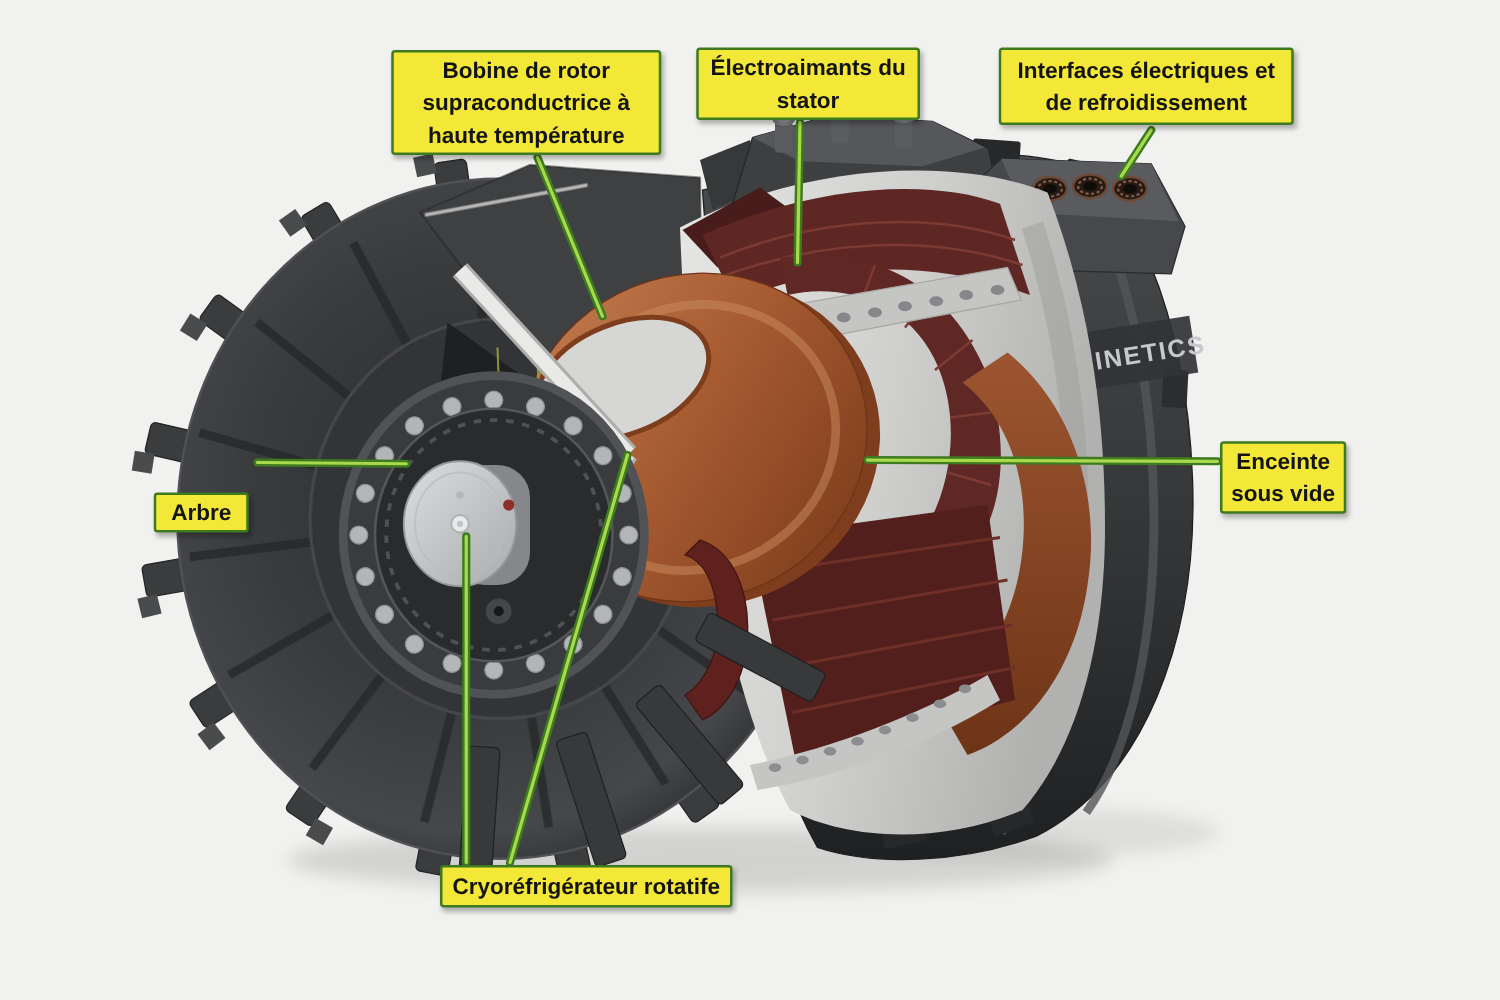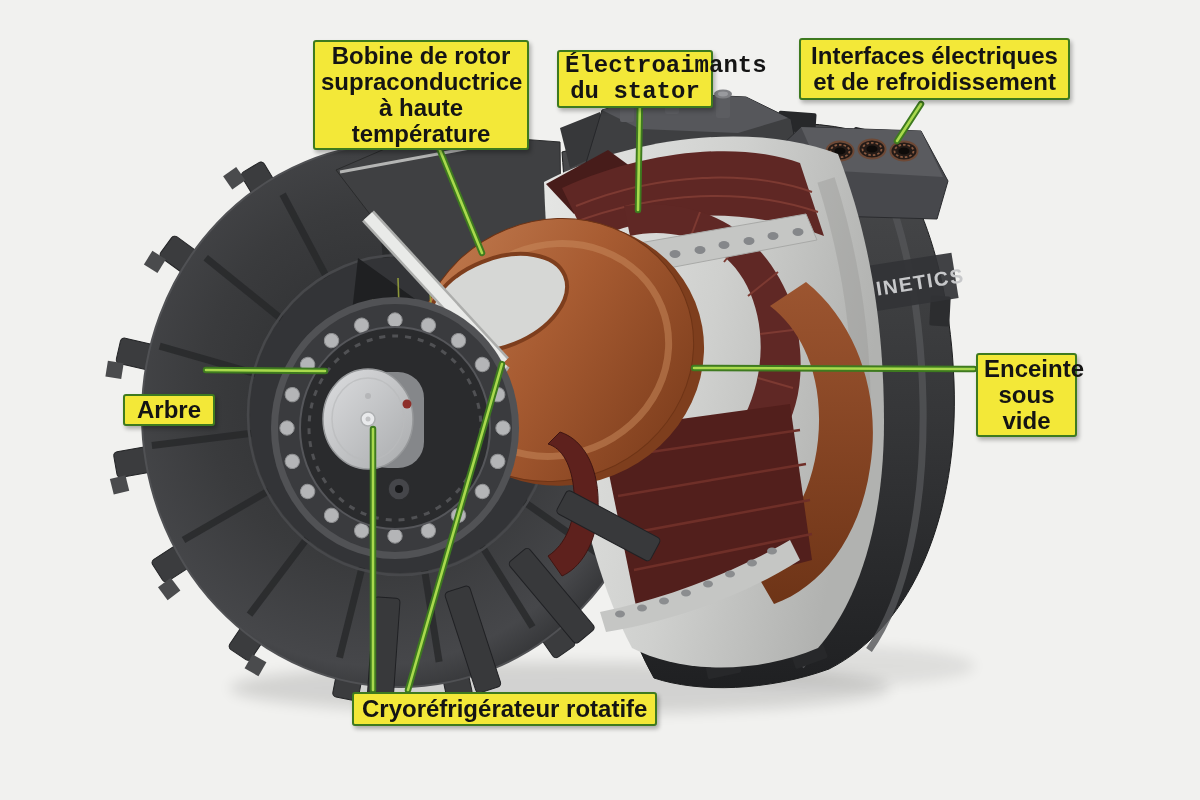--- a/index.html
+++ b/index.html
@@ -18,31 +18,31 @@
     background:var(--background-color);
   }
   .stage svg{position:absolute;left:0;top:0;}
   .label{
     position:absolute;
     background:var(--label-fill);
     border:2.5px solid var(--label-border);
     border-radius:3px;
     color:var(--label-text);
     font-weight:bold;
-    font-size:24px;
+    font-size:18px;
     line-height:26px;
     text-align:center;
     padding:1px 6px;
     box-sizing:border-box;
     box-shadow:2px 3px 4px rgba(0,0,0,0.28);
     z-index:5;
   }
   .label-rotor-coil{left:313px;top:40px;width:216px;}
-  .label-stator{left:557px;top:50px;width:156px;font-family:Liberation Mono, monospace;}
-  .label-interfaces{left:799px;top:38px;width:271px;padding:3px 6px;}
+  .label-stator{left:557px;top:38px;width:179px;}
+  .label-interfaces{left:799px;top:38px;width:236px;padding:3px 6px;}
   .label-shaft{left:123px;top:352px;white-space:nowrap;padding:1px 12px;margin-top:42px;}
   .label-enclosure{left:976px;top:353px;width:101px;}
   .label-cryocooler{left:352px;top:692px;white-space:nowrap;padding:2px 8px;}
   .leader-outer{stroke:var(--leader-outer);stroke-width:6.5;stroke-linecap:round;}
   .leader-inner{stroke:var(--leader-inner);stroke-width:2.6;stroke-linecap:round;}
 </style>
 </head>
 <body>
 
 <div class="stage">

